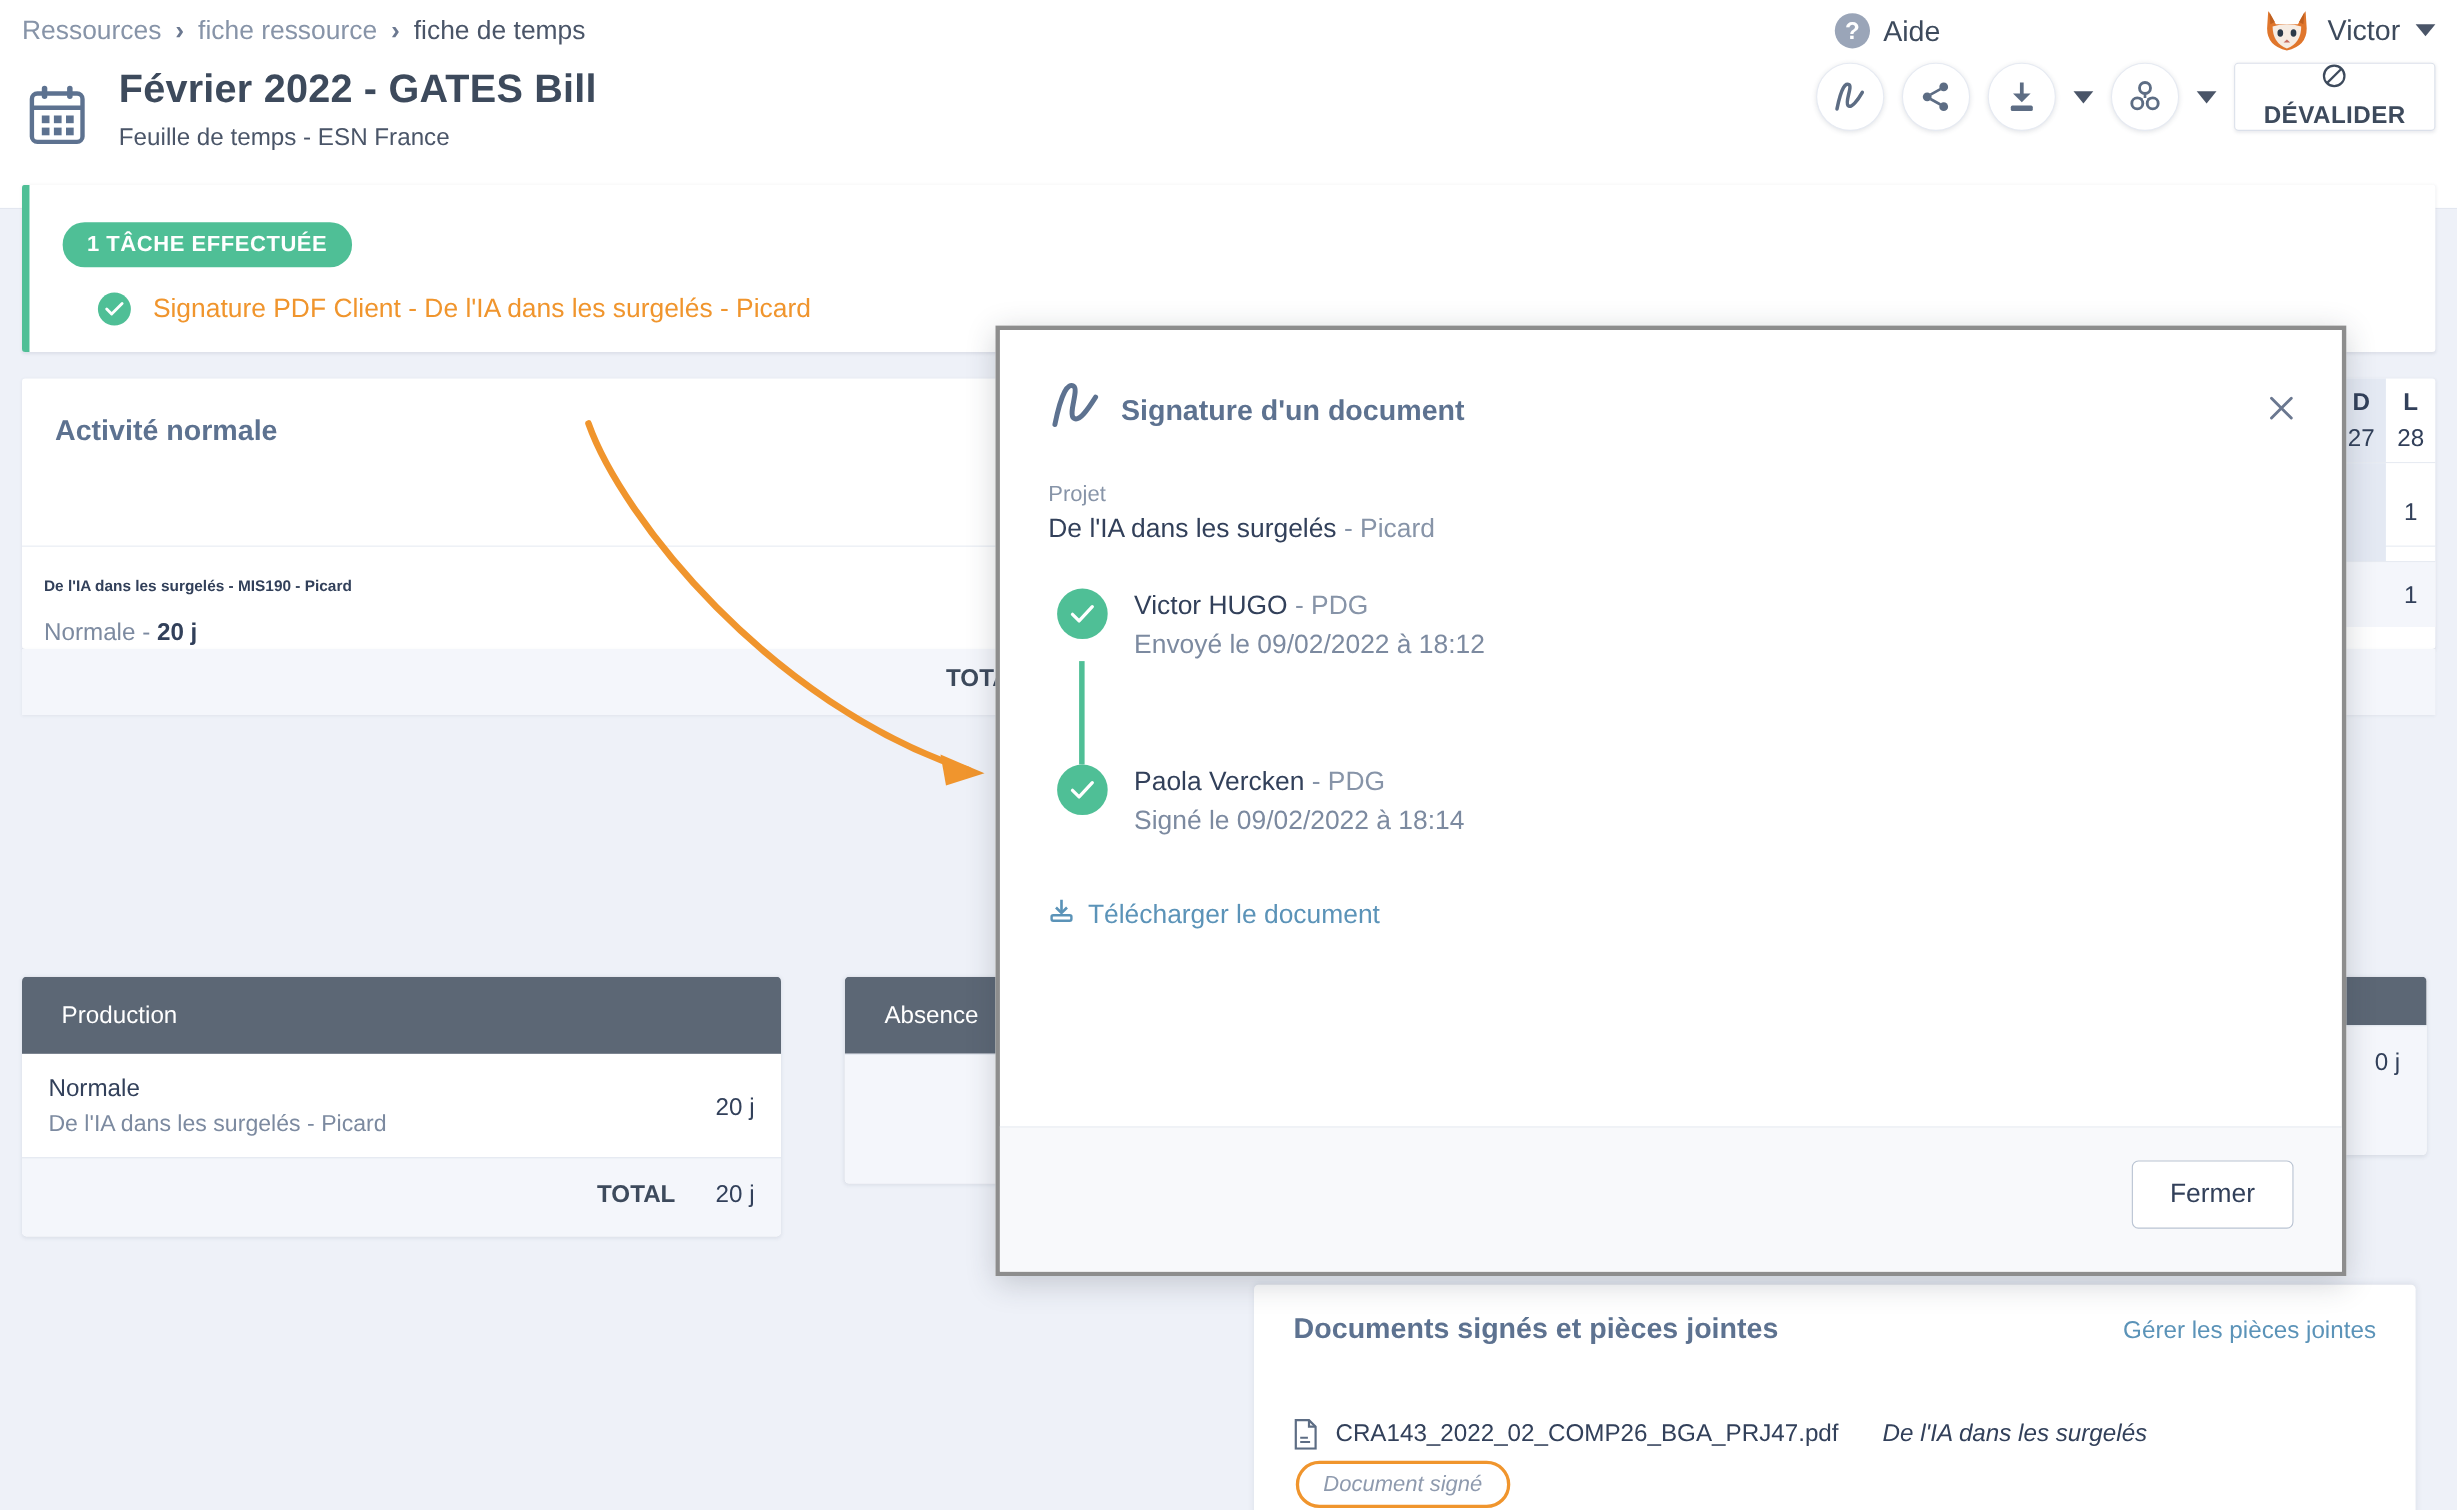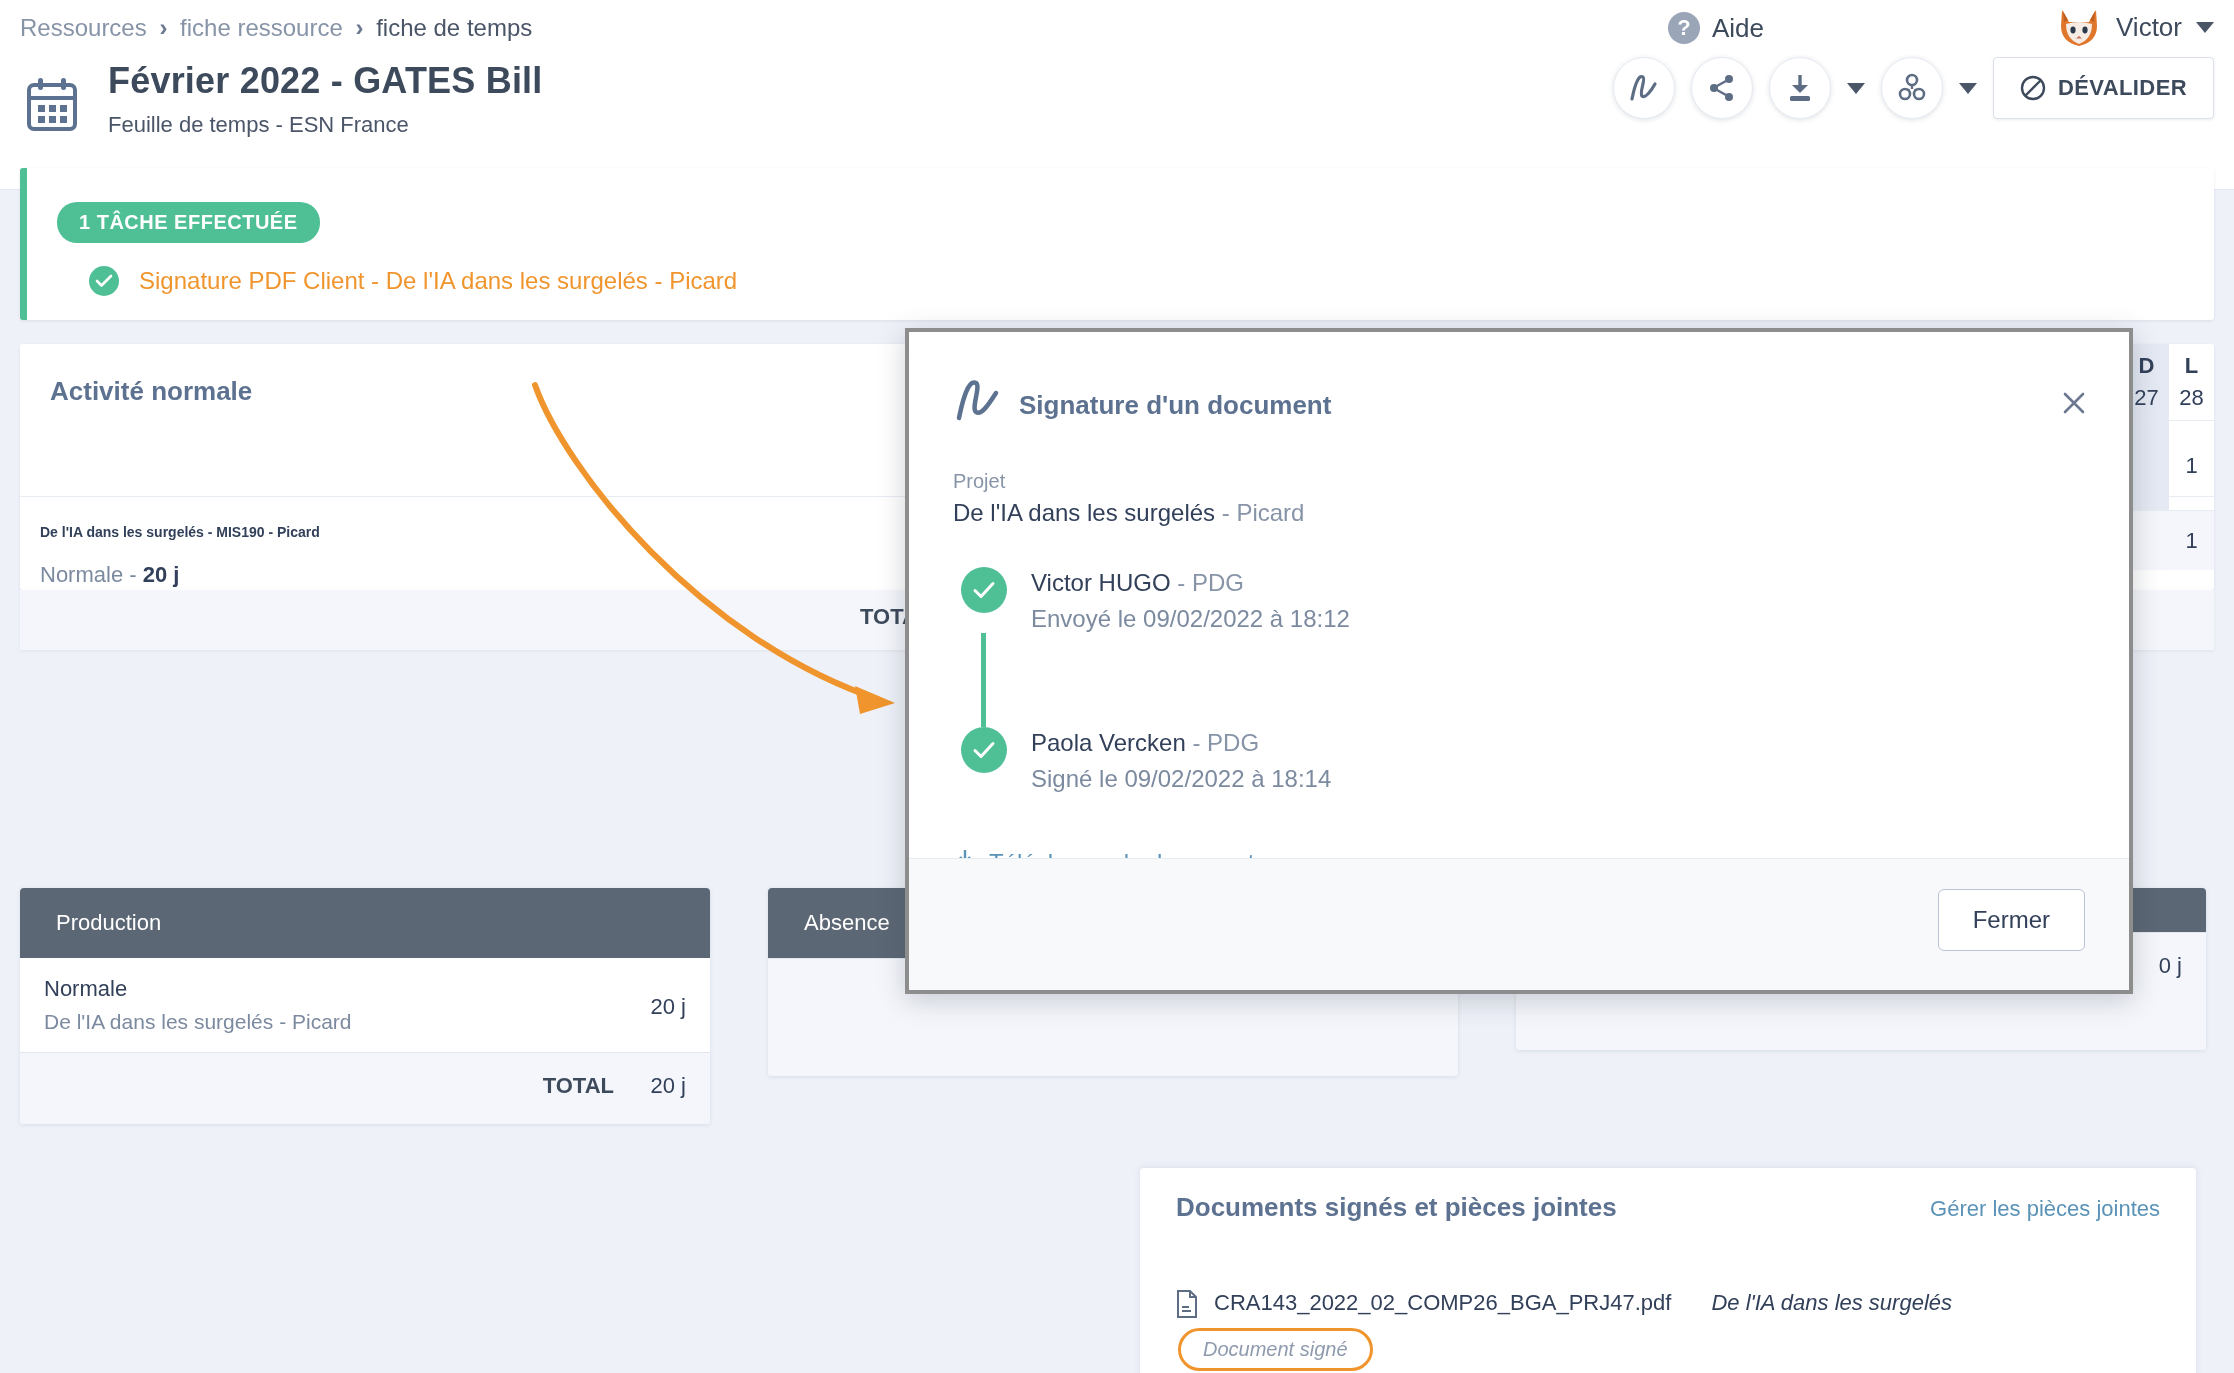--- a/index.html
+++ b/index.html
@@ -66,20 +66,21 @@
   .mini-caret {
     width: 0; height: 0; border-left: 9px solid transparent;
     border-right: 9px solid transparent; border-top: 11px solid #4a5568;
     margin-right: 16px;
   }
   .devalider {
     height: 62px; padding: 0 26px; background: #fff; border: 1px solid #dbe0ea;
     border-radius: 4px; display: flex; align-items: center; gap: 12px;
     font-size: 22px; font-weight: bold; color: #3d4a5c; letter-spacing: .4px;
     box-shadow: 0 1px 3px rgba(60,72,95,.10);
+    flex-direction: column;
   }
 
   
   .task-card {
     position: absolute; left: 20px; top: 168px; width: 2194px; height: 152px;
     background: #fff; border-left: 7px solid #4fbf96; border-radius: 3px;
     box-shadow: 0 1px 3px rgba(60,72,95,.10);
   }
   .badge-done {
     position: absolute; left: 30px; top: 34px;
@@ -170,21 +171,21 @@
     position: absolute; left: 38px; top: 160px;
     border: 3px solid #f0952d; border-radius: 22px; padding: 7px 22px;
     font-size: 20px; font-style: italic; color: #8e9aae; background: #fff;
   }
 
   
   .arrow-svg { position: absolute; left: 0; top: 0; width: 2234px; height: 1373px; pointer-events: none; }
 
   
   .modal {
-    position: absolute; left: 905px; top: 328px; width: 1228px; height: 666px;
+    position: absolute; left: 905px; top: 296px; width: 1228px; height: 864px;
     background: #fff; border: 4px solid #8d8d8d;
     box-shadow: 0 6px 26px rgba(40,48,62,.22);
   }
   .modal-head { position: relative; height: 120px; }
   .modal-sig-glyph { position: absolute; left: 44px; top: 46px; color: #5d7290; }
   .modal-title { position: absolute; left: 110px; top: 58px; font-size: 26px; font-weight: bold; color: #5d7290; }
   .modal-close {
     position: absolute; right: 40px; top: 56px; width: 30px; height: 30px;
     color: #6b7890; display: flex; align-items: center; justify-content: center;
   }

